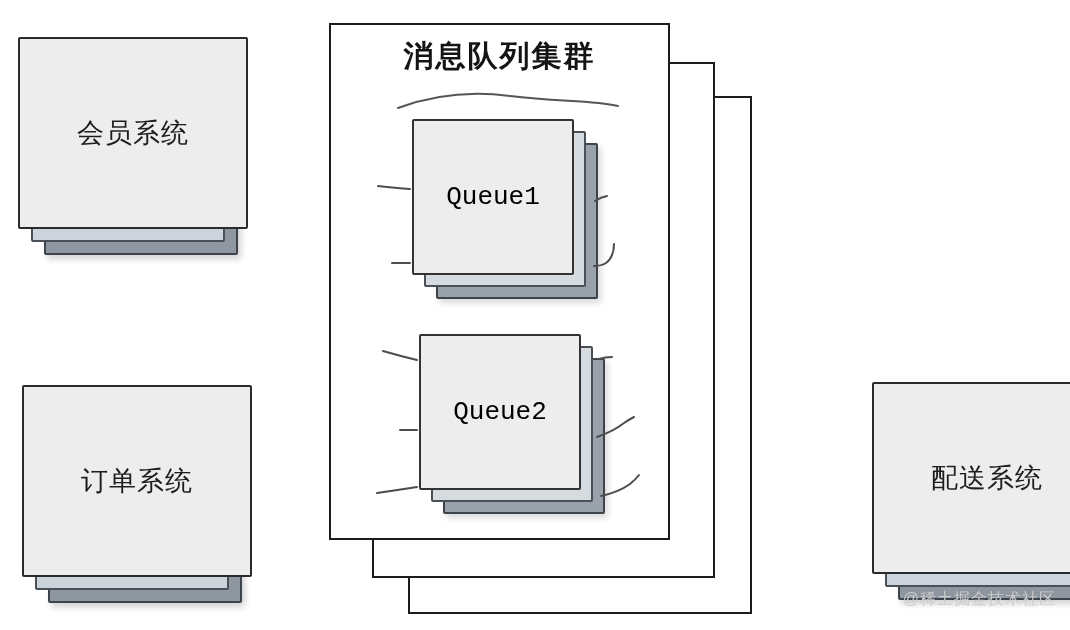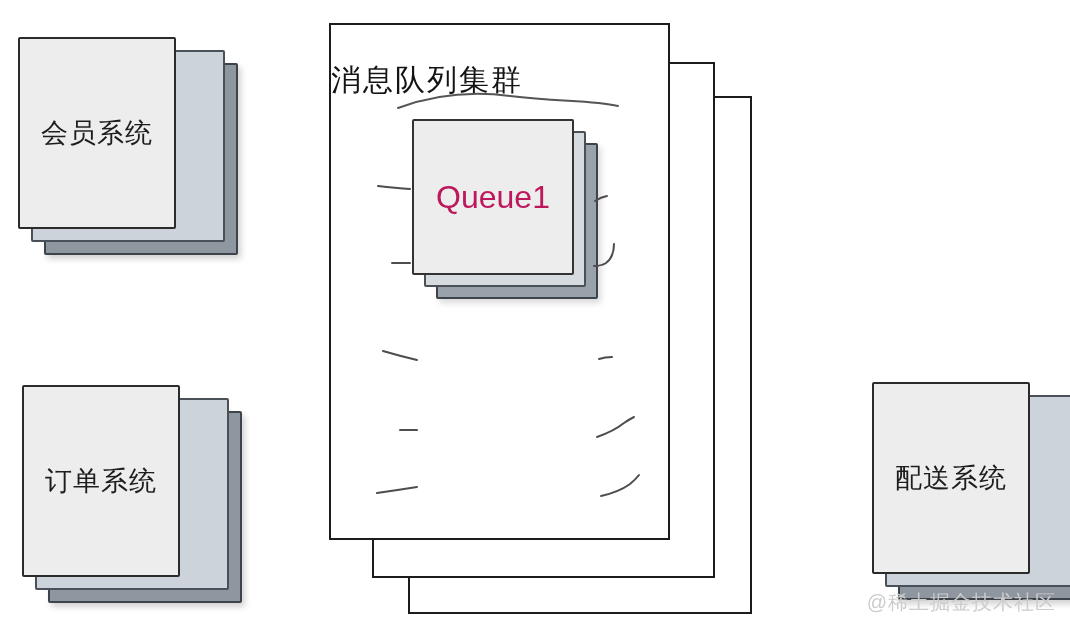--- a/index.html
+++ b/index.html
@@ -24,77 +24,77 @@
   .sys-layer-back {
     left: 26px; top: 26px; width: 194px; height: 192px;
     background: #8e969f; border: 2px solid #3d434a;
     box-shadow: 3px 4px 6px rgba(0,0,0,0.18);
   }
   .sys-layer-mid {
     left: 13px; top: 13px; width: 194px; height: 192px;
     background: #cdd3da; border: 2px solid #4a5058;
   }
   .sys-front {
-    left: 0; top: 0; width: 158px; height: 192px;
+    left: 0; top: 0; width: 230px; height: 192px;
     background: #ededed; border: 2px solid #2b2b2b;
     display: flex; align-items: center; justify-content: center;
   }
   .sys-label {
     font-size: 27px; color: #1d1d1d; letter-spacing: 1px; white-space: nowrap;
   }
 
   
   .panel {
     position: absolute; box-sizing: border-box;
     background: #ffffff; border: 2px solid #1c1c1c;
   }
   .panel-back-2 { left: 408px; top: 96px; width: 344px; height: 518px; }
   .panel-back-1 { left: 372px; top: 62px; width: 343px; height: 516px; }
   .panel-front  { left: 329px; top: 23px; width: 341px; height: 517px; }
 
   .panel-title {
     position: absolute; left: 0; top: 11px; width: 100%;
-    text-align: left; font-size: 30px; font-weight: 400;
-    color: #141414; letter-spacing: 2px; margin-top: 24px;
+    text-align: center; font-size: 30px; font-weight: 700;
+    color: #141414; letter-spacing: 2px;
   }
 
   
   .q-stack { position: absolute; width: 190px; height: 185px; }
   .q-stack-1 { left: 81px; top: 94px; }
   .q-stack-2 { left: 88px; top: 309px; }
   .q-layer-back {
     left: 24px; top: 24px; width: 162px; height: 156px;
     background: #99a1ab; border: 2px solid #3d434a;
     box-shadow: 3px 4px 6px rgba(0,0,0,0.15);
   }
   .q-layer-mid {
     left: 12px; top: 12px; width: 162px; height: 156px;
     background: #d6dbe0; border: 2px solid #4a5058;
   }
   .q-front {
     left: 0; top: 0; width: 162px; height: 156px;
     background: #ededed; border: 2px solid #333333;
     display: flex; align-items: center; justify-content: center;
   }
-  .q-label { font-size: 32px; color: #be185d; }
+  .q-label { font-size: 26px; color: #000000; font-family: Liberation Mono, monospace; }
 
   
   .strokes {
     position: absolute; left: 0; top: 0; width: 1070px; height: 630px;
     pointer-events: none; z-index: 30;
   }
   .strokes path {
     fill: none; stroke: #4d4d4d; stroke-width: 2; stroke-linecap: round;
   }
   .strokes .squiggle { stroke: #555555; stroke-width: 2; }
 
   
   .watermark {
     position: absolute; right: 14px; top: 589px; z-index: 40;
-    font-size: 20px; font-weight: 500; color: #cccccc; letter-spacing: 1px;
+    font-size: 16px; font-weight: 500; color: #cccccc; letter-spacing: 1px;
     white-space: nowrap;
   }
 </style>
 </head>
 <body>
 
 <div class="canvas">
 
   <div class="stack sys-stack" style="left:18px; top:37px;">
     <div class="layer sys-layer-back"></div>
@@ -128,20 +128,27 @@
     <div class="panel-title">消息队列集群</div>
 
     <div class="stack q-stack q-stack-1">
       <div class="layer q-layer-back"></div>
       <div class="layer q-layer-mid"></div>
       <div class="front q-front">
         <span class="q-label">Queue1</span>
       </div>
     </div>
 
+    <div class="stack q-stack q-stack-2">
+      <div class="layer q-layer-back"></div>
+      <div class="layer q-layer-mid"></div>
+      <div class="front q-front">
+        <span class="q-label">Queue2</span>
+      </div>
+    </div>
   </div>
 
   <svg class="strokes" viewBox="0 0 1070 630">
     <path class="squiggle" d="M398,108 C436,94 472,91 510,96 C558,102 592,100 618,106"></path>
     <path d="M378,186 Q396,188 410,189"></path>
     <path d="M392,263 L410,263"></path>
     <path d="M595,201 Q601,197 607,196"></path>
     <path d="M614,244 Q614,257 606,263 Q601,266 594,266"></path>
     <path d="M383,351 Q400,356 417,360"></path>
     <path d="M400,430 L417,430"></path>

